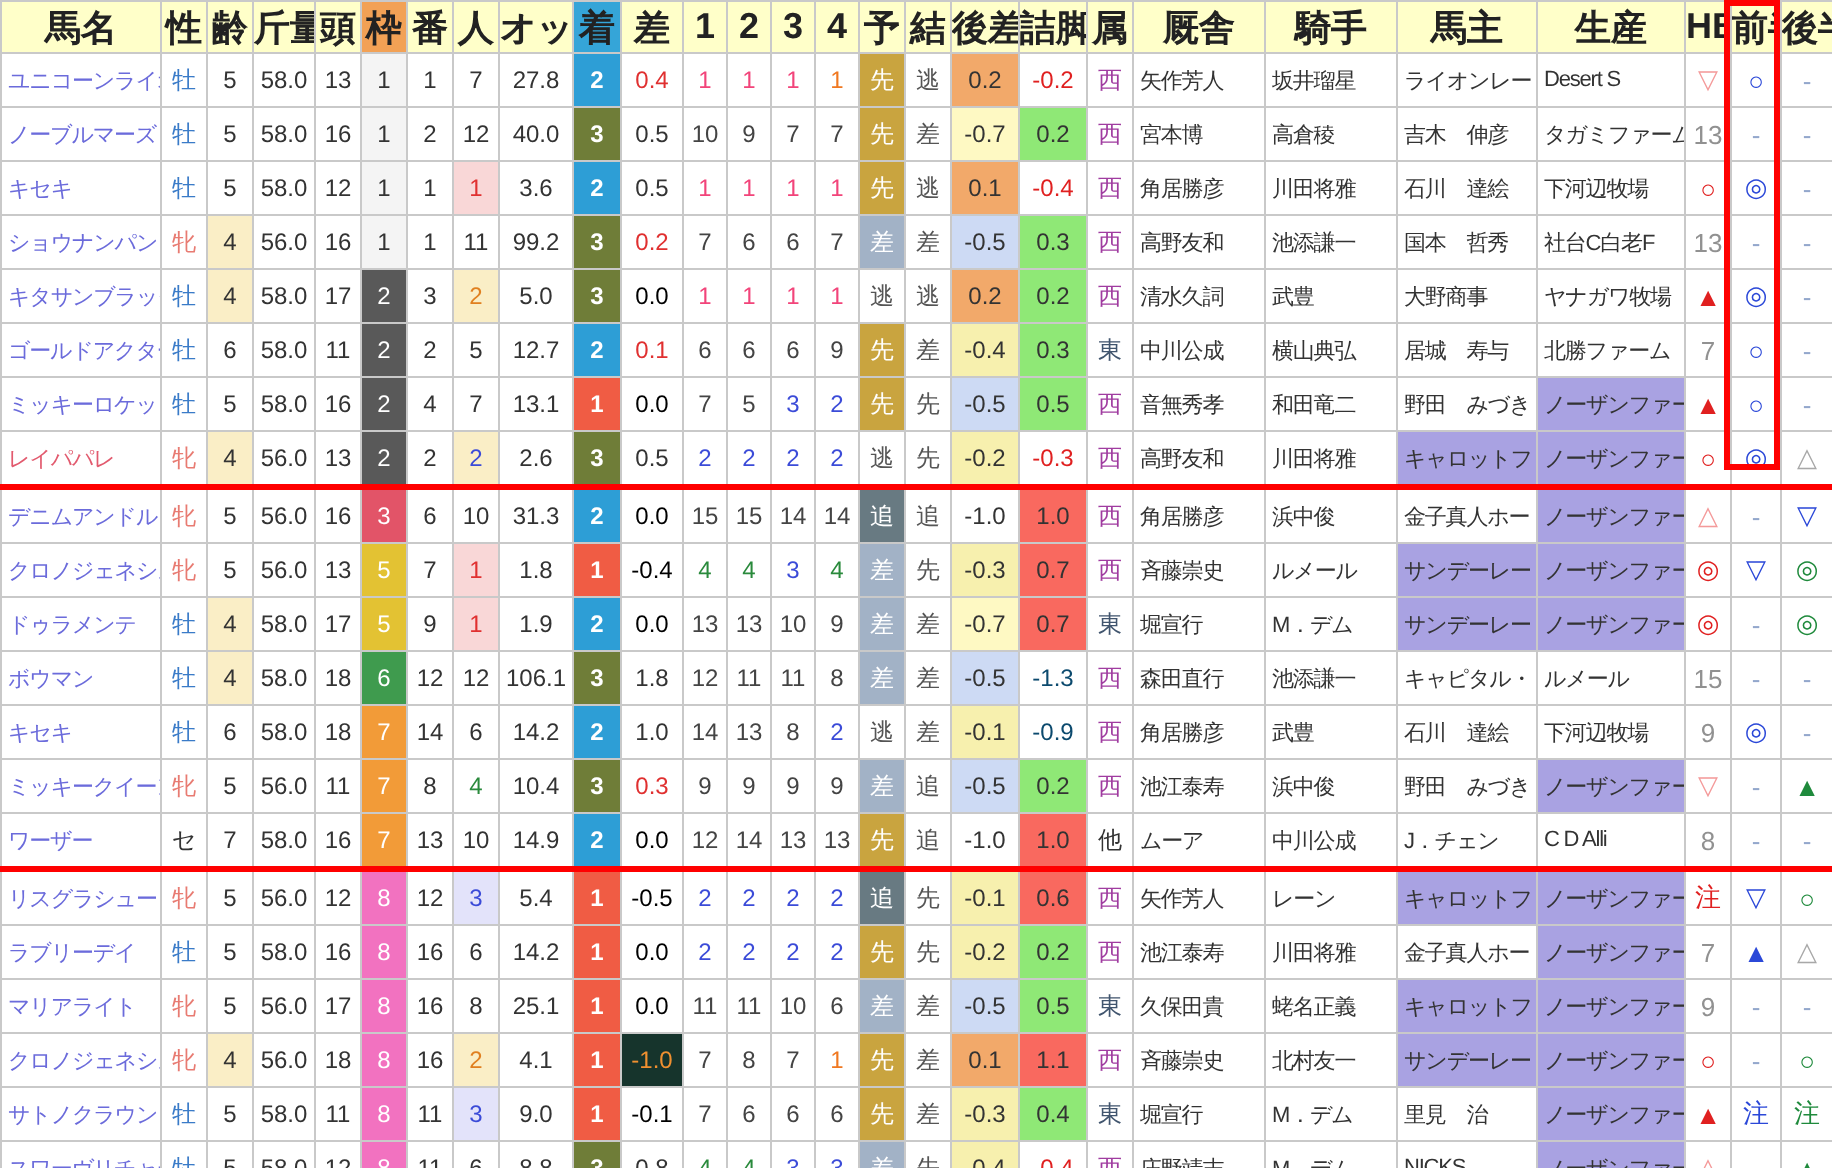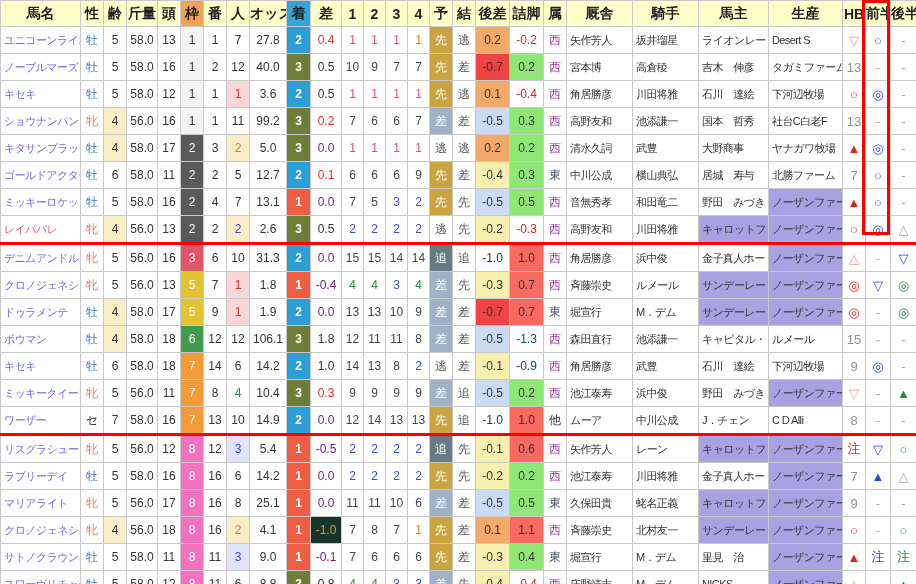--- a/index.html
+++ b/index.html
@@ -1,43 +1,43 @@
 <!DOCTYPE html>
 <html><head>
 <meta charset="utf-8">
 <style>
   html,body{margin:0;padding:0;background:#fff;font-family:"Liberation Sans","DejaVu Sans",sans-serif;}
   .wrap{position:relative;width:916px;height:584px;overflow:hidden;background:#fff;}
   table{border-collapse:collapse;table-layout:fixed;width:916px;font-size:12px;color:#333;}
   th,td{border:1px solid #c9c9c9;height:26px;padding:0;text-align:center;vertical-align:middle;overflow:hidden;white-space:nowrap;}
-  th{background:#ffffc9;font-weight:bold;font-size:14px;color:#222;height:25px;}
+  th{background:#ffffc9;font-weight:bold;font-size:18px;color:#222;height:25px;}
   th.hf{background:#f2a155;}
   th.hfin{background:#35a5d8;}
   td.left{text-align:left;padding-left:3px;}
   .nm{font-size:11px;letter-spacing:-0.6px;}
   .name-b{color:#6b6bdb;}
   .name-r{color:#e25a6e;margin-top:29px;}
   .sex-m{color:#3a7bc8;} .sex-f{color:#e87b72;} .sex-s{color:#333;}
   .age4{background:#faeec6;}
   .f1{background:#f4f4f4;color:#333;} .f2{background:#595959;color:#fff;}
   .f3{background:#e25468;color:#fff;}
   .f5{background:#e3c233;color:#fff;} .f6{background:#3f9b4e;color:#fff;}
   .f7{background:#f29b38;color:#fff;} .f8{background:#f272c0;color:#fff;}
   .p1{background:#f9d7d7;color:#e03030;} .p2o{background:#faeec6;color:#e08020;}
   .p2b{background:#faeec6;color:#3b4bd8;} .p3{background:#e3e3fa;color:#3b4bd8;} .p4{color:#2a8a3c;}
   .fin1{background:#f05c44;color:#fff;font-weight:bold;}
   .fin2{background:#2d9ed6;color:#fff;font-weight:bold;}
   .fin3{background:#6f7d38;color:#fff;font-weight:bold;}
-  .d-r{color:#e03030;} .d-b{color:#701a75;} .d-k{color:#333;}
+  .d-r{color:#e03030;} .d-b{color:#000000;} .d-k{color:#333;}
   .d-inv{background:#16342c;color:#f09030;}
   .cp{color:#f2447a;} .cb{color:#3b4bd8;} .cg{color:#2a8a3c;} .cd{color:#444;} .co{color:#f07820;}
   .y-sen{background:#c9a43f;color:#fff;} .y-sa{background:#a2b2c6;color:#fff;}
   .y-oi{background:#687a82;color:#fff;} .y-nige{color:#555;}
   .ke{color:#555;}
-  .ko{background:#f2a96a;} .ky{background:#f7f0ae;} .kl{background:#cddaf4;} .kv{background:#ef4444;}
+  .ko{background:#f2a96a;} .ky{background:#f7f0ae;} .kl{background:#cddaf4;} .kv{background:#fef9c3;}
   .ts{background:#f9695f;color:#333;} .tg{background:#8fe876;color:#333;} .tr{color:#e02020;} .tk{color:#0c4a6e;}
   .zw{color:#a03ca0;} .ze{color:#41556e;} .zo{color:#333;}
   .hl{background:#a9a2e2;}
   .mk{font-size:13px;}
   .m-r{color:#e02020;} .m-rl{color:#f49a9a;} .m-b{color:#2b48d8;}
   .m-g{color:#1f8a3c;} .m-gy{color:#a8a8a8;} .m-d{color:#93a7cc;} .m-n{color:#919191;}
   tr.sec td{border-top:3px solid #ff0000;}
   .redbox{position:absolute;left:862px;top:0;width:28px;height:235px;border:3px solid #ff0000;pointer-events:none;box-sizing:border-box;}
 </style>
 </head>

